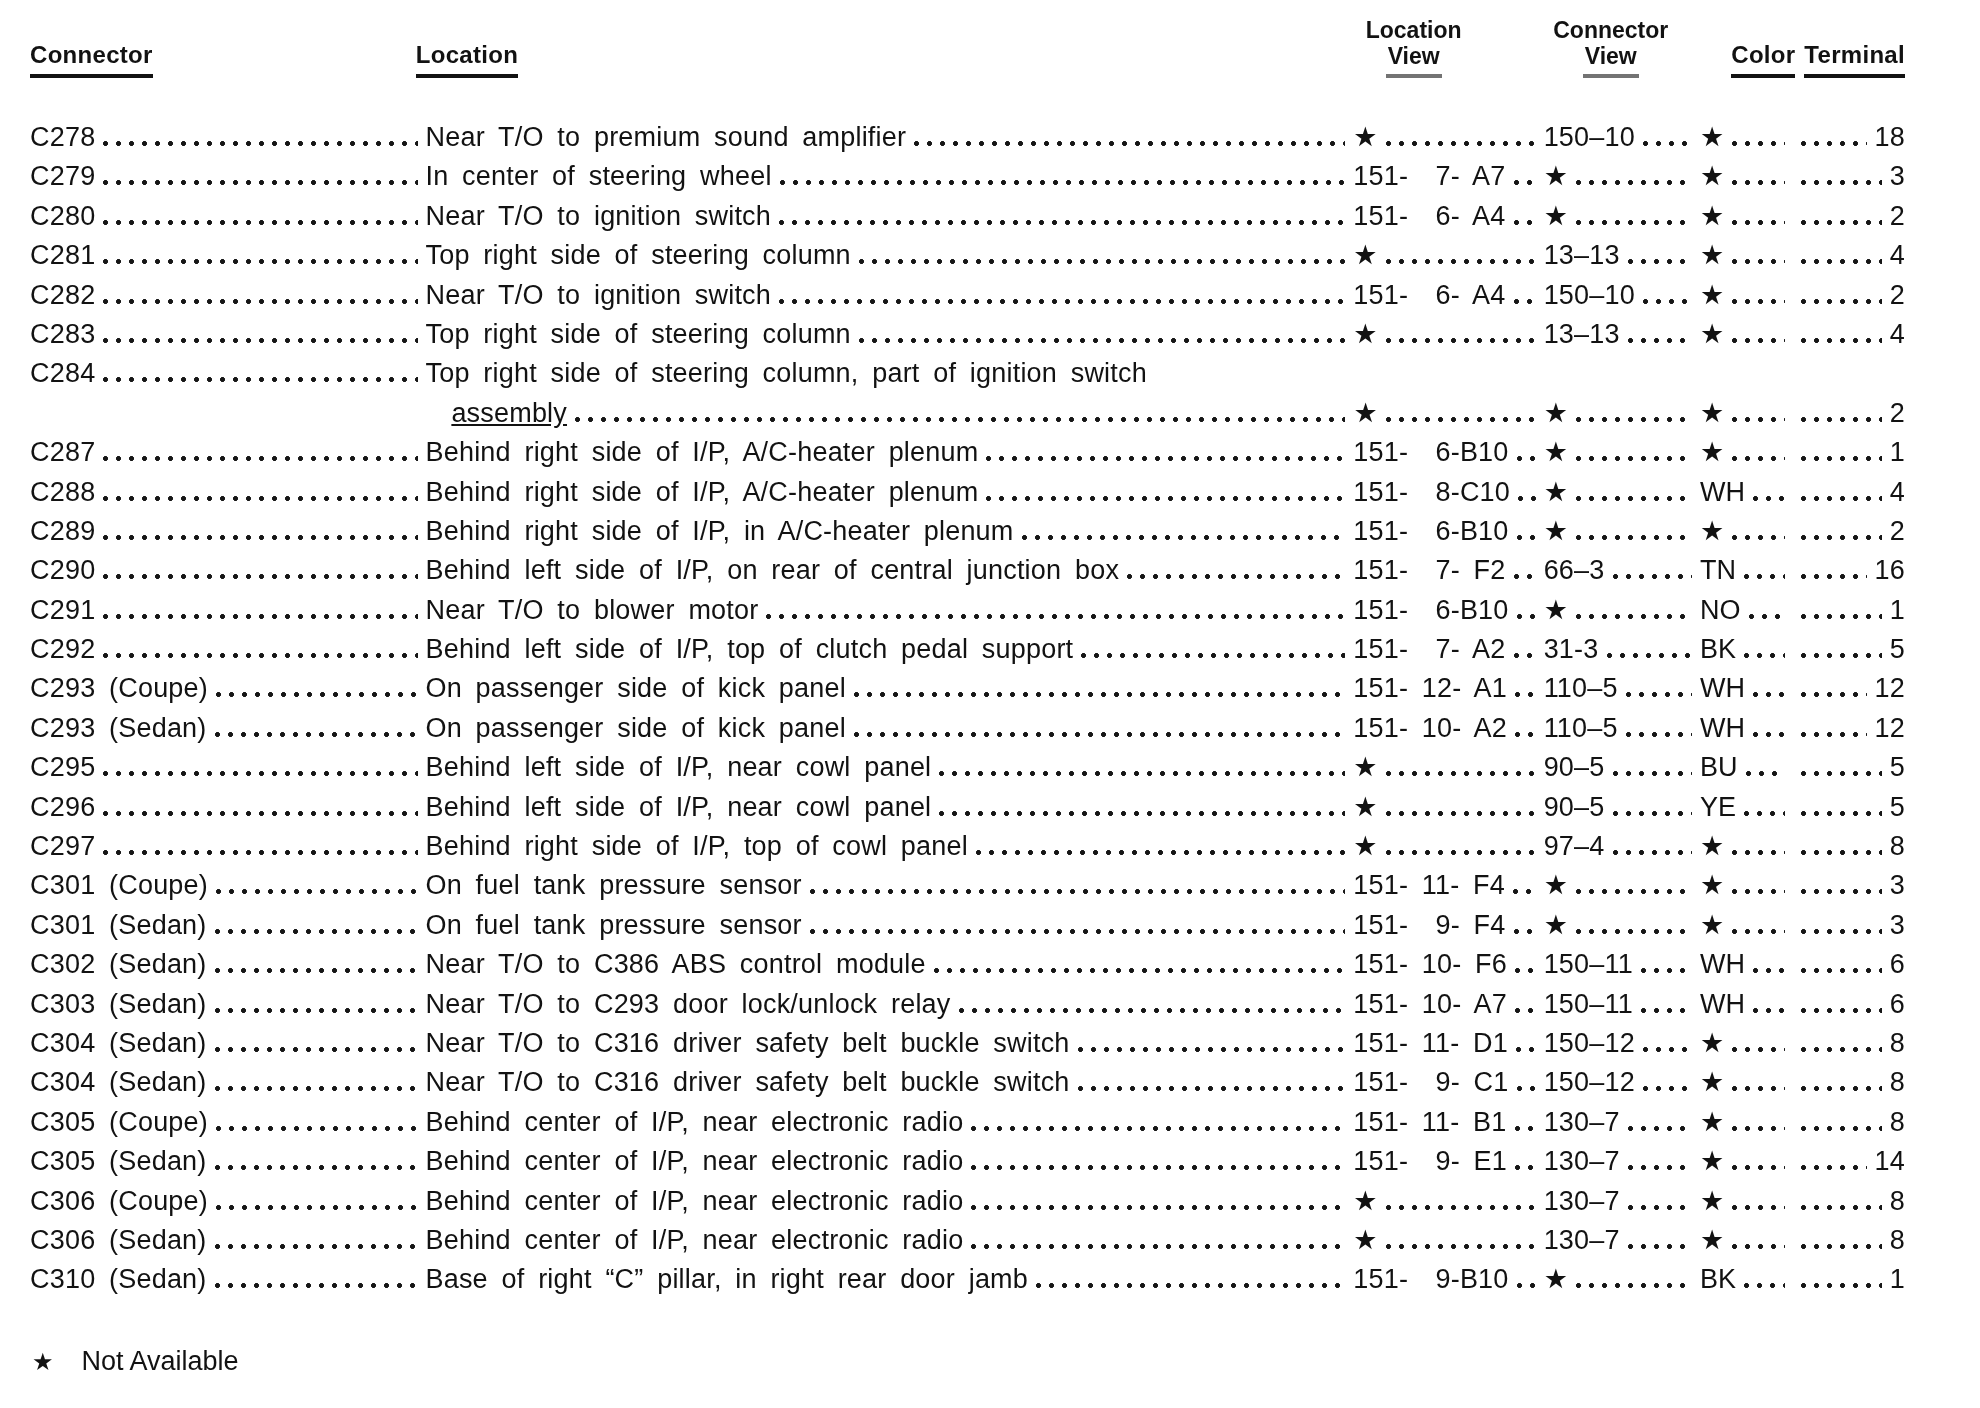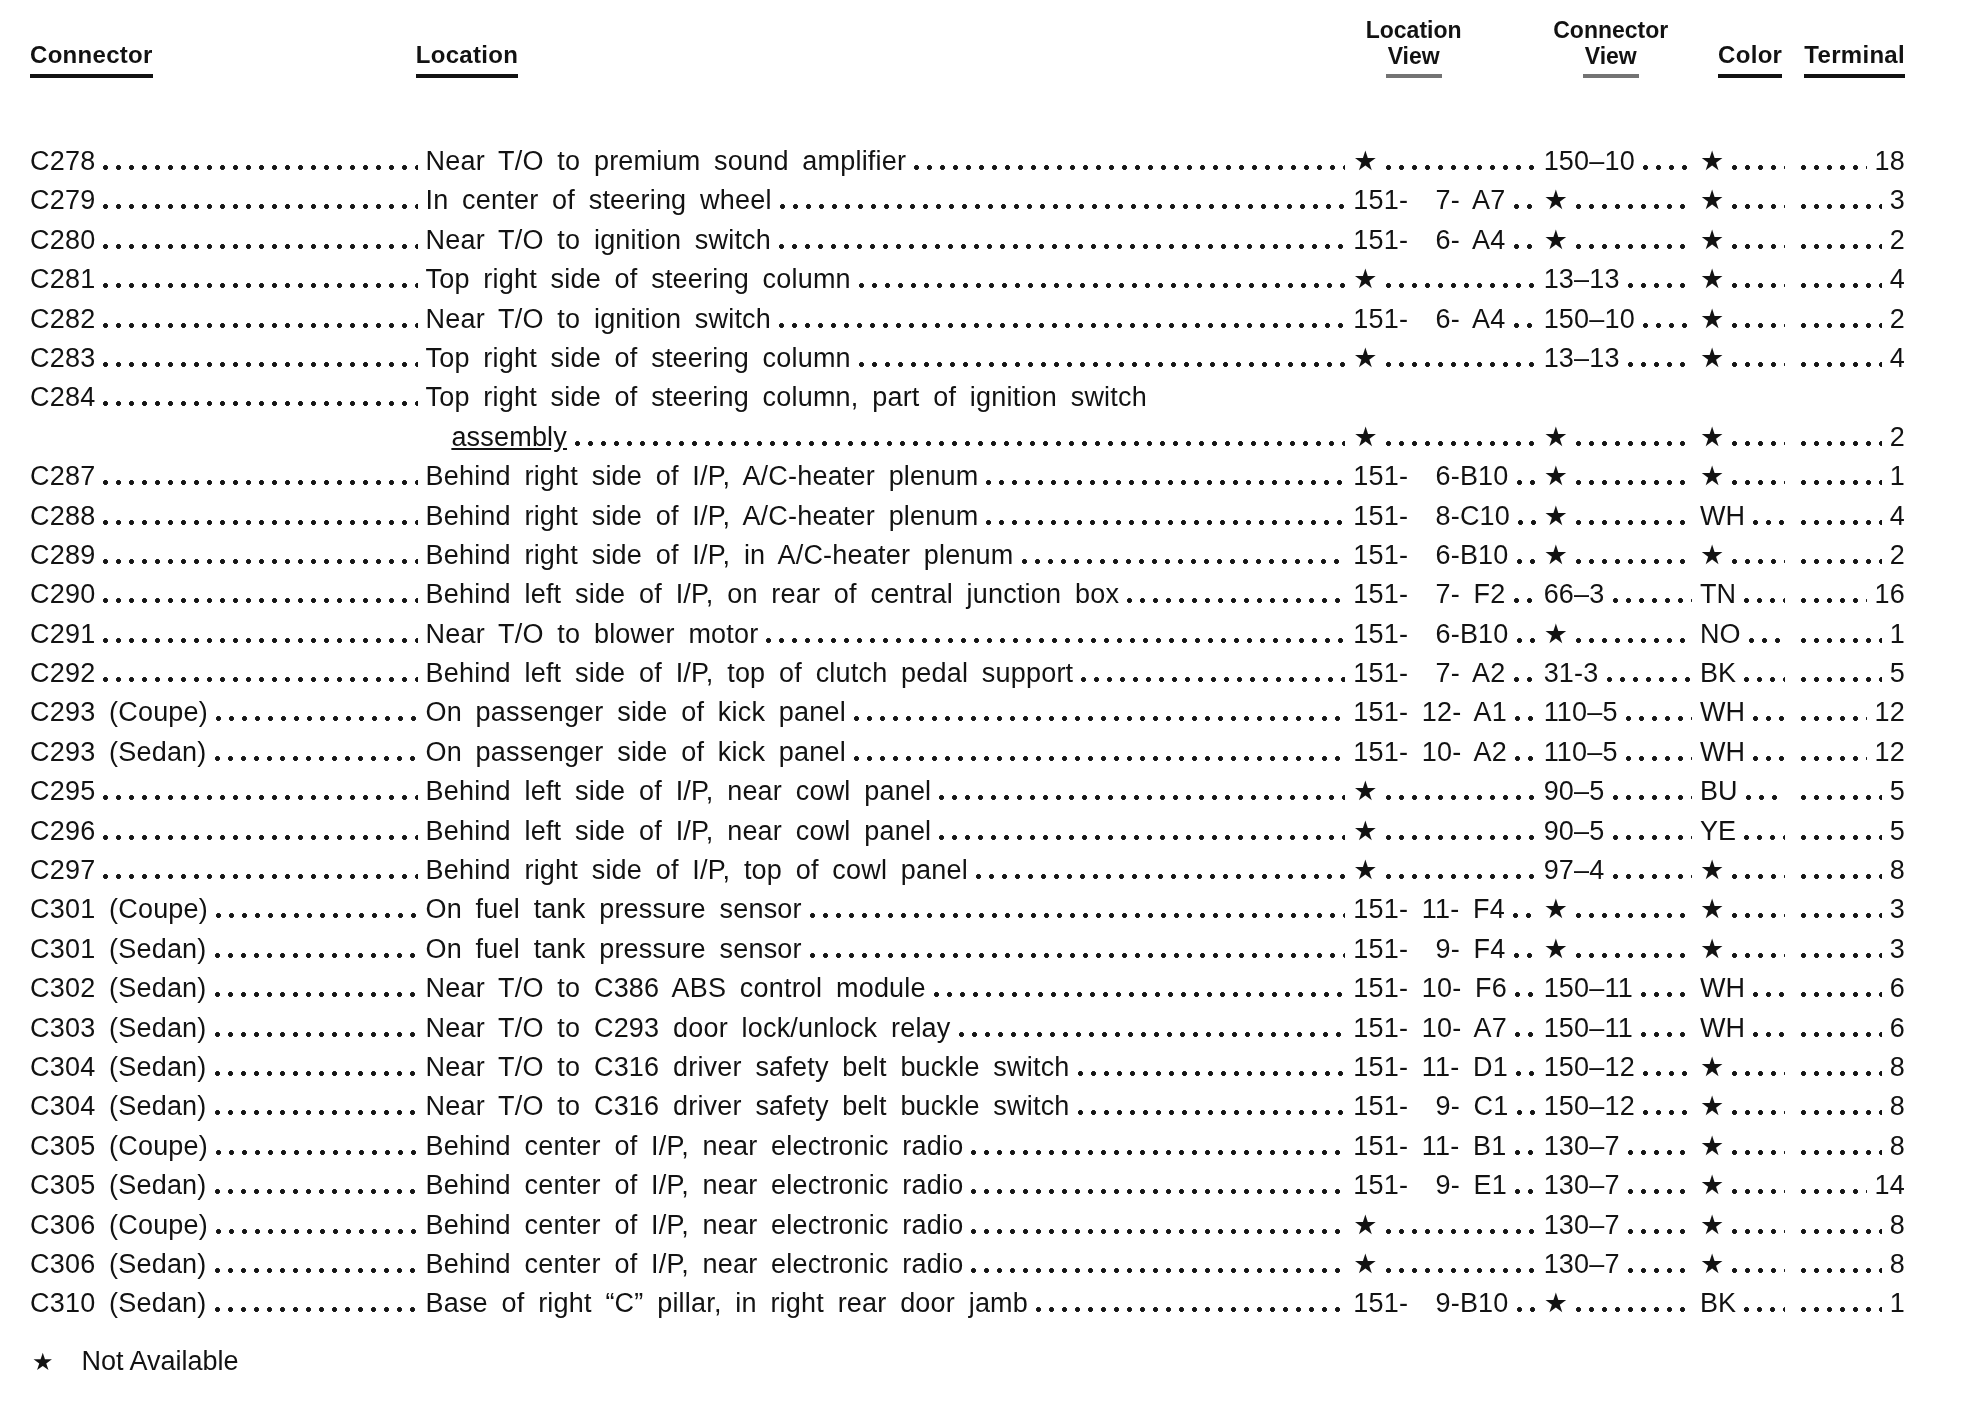--- a/index.html
+++ b/index.html
@@ -22,25 +22,25 @@
   
   .c-connector { width:405px; }
   .c-location  { width:950px; }
   .c-locview   { width:195px; }
   .c-connview  { width:160px; }
   .c-color     { width:95px;  }
   .c-terminal  { width:115px; }
 
   .hc-locview  { justify-content:center; padding-right:28px; }
   .hc-connview { justify-content:center; padding-right:10px; }
-  .hc-color    { justify-content:center; padding-left:8px; }
+  .hc-color    { justify-content:flex-end; padding-left:8px; }
   .hc-terminal { justify-content:flex-end; }
 
   
-  .rows { margin-top:64px; }
+  .rows { margin-top:40px; }
   .row { display:flex; height:39.4px; }
   .cell { display:flex; align-items:baseline; font-size:27px; line-height:39.4px; }
   .val { white-space:pre; word-spacing:6px; letter-spacing:0.2px; }
   .c-terminal { padding-right:45px; }
   .c-terminal .val { margin-left:auto; }
   .c-location.indent { padding-left:26px; width:924px;text-decoration:underline; }
 
   .leader {
     flex:1 1 auto; height:5px; align-self:baseline; margin:0 8px;
     background-image: radial-gradient(circle at 2.5px 2.5px, #161616 2.2px, rgba(0,0,0,0) 2.6px);

